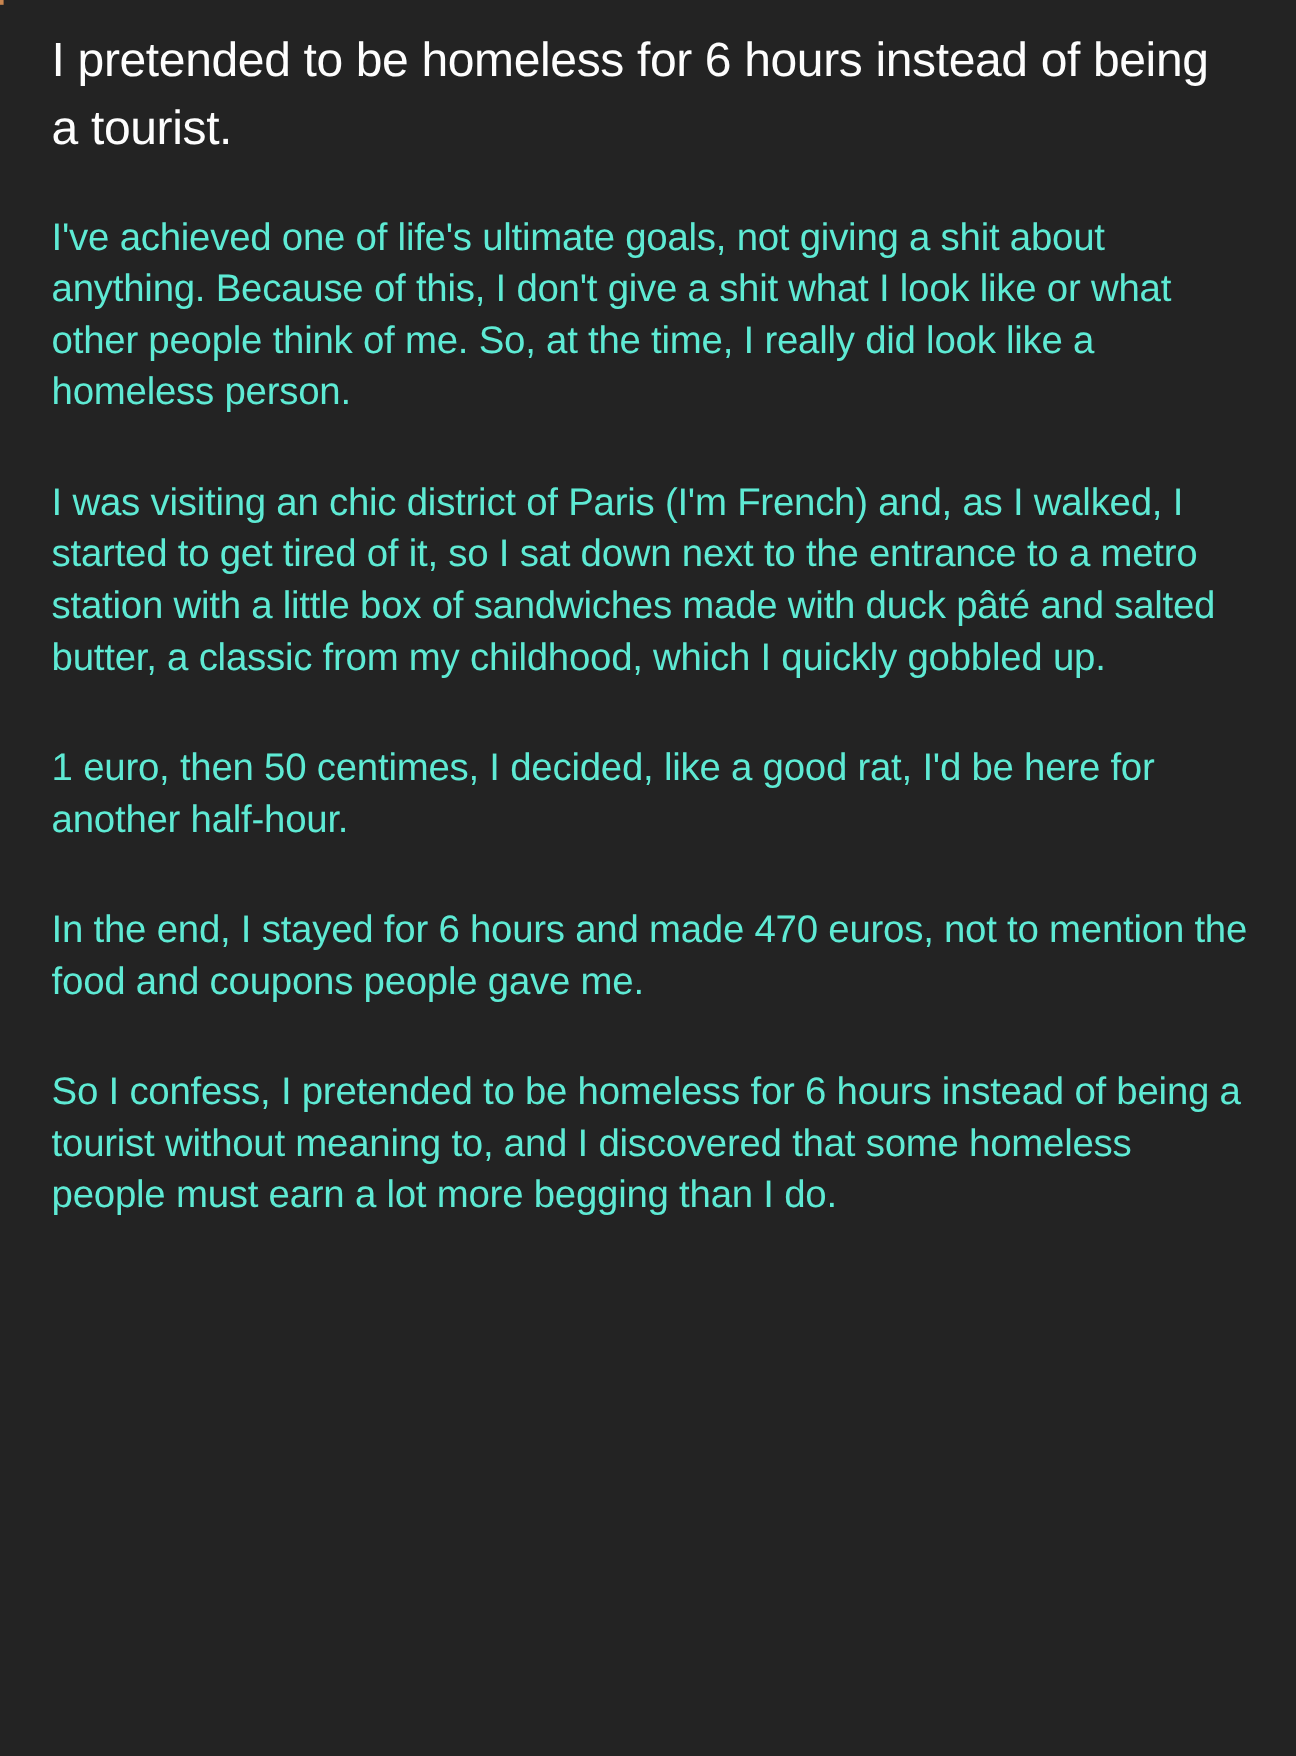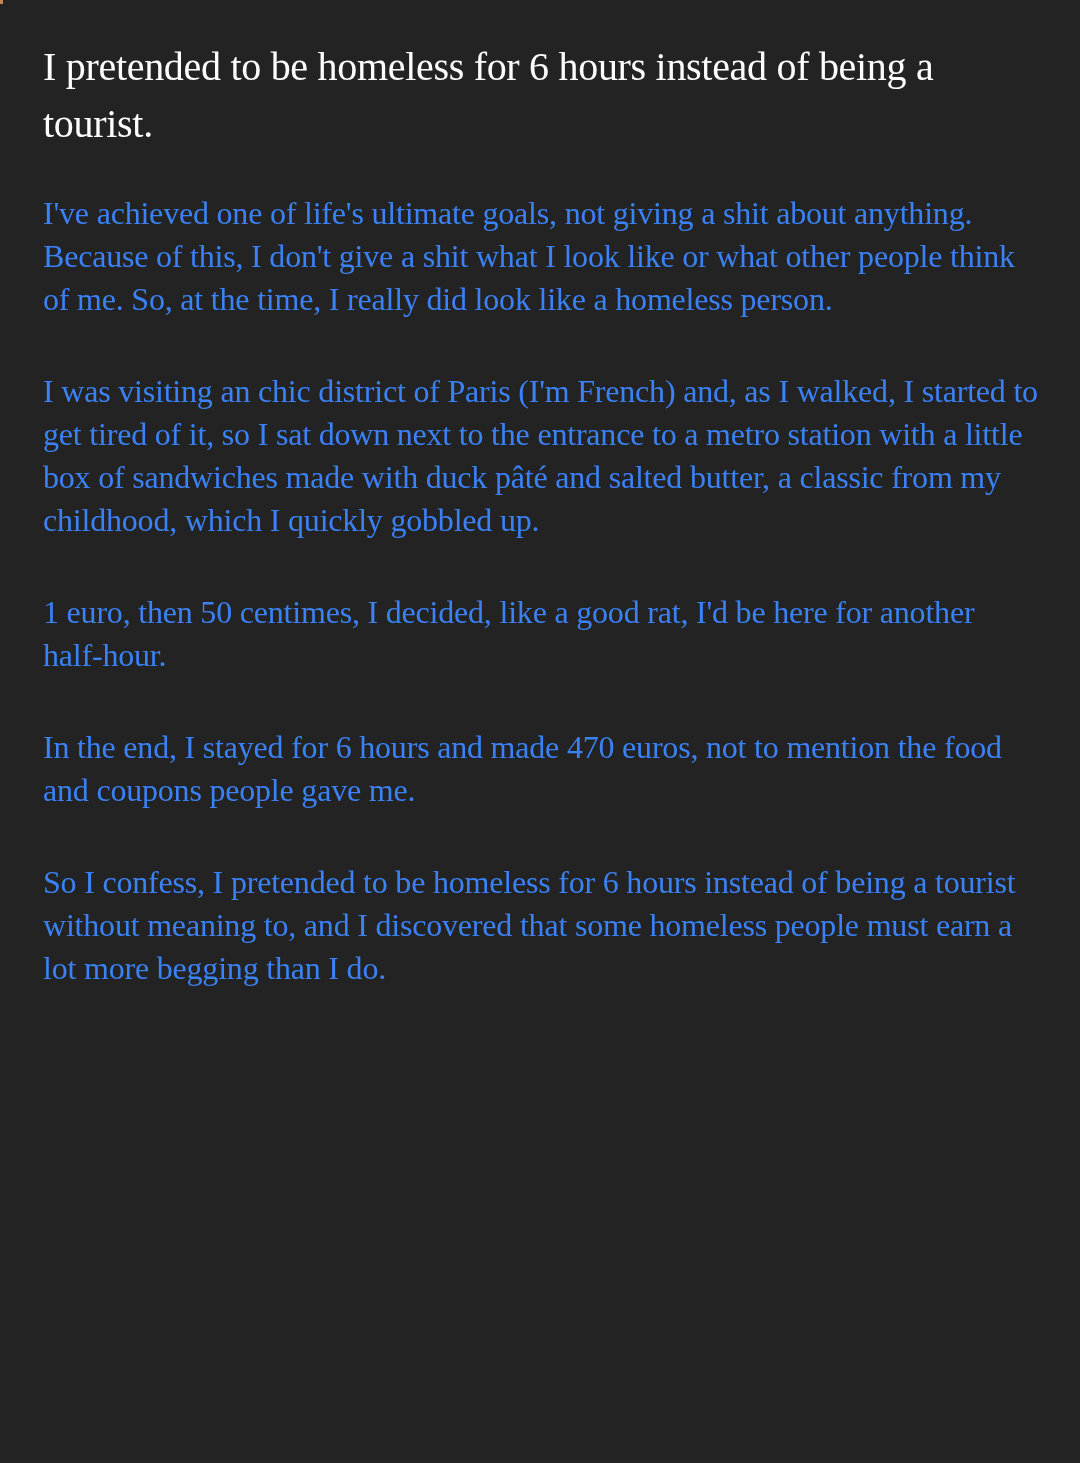--- a/index.html
+++ b/index.html
@@ -17,36 +17,35 @@
   }
   .corner-artifact {
     position: absolute;
     top: 0;
     left: 0;
     width: 3px;
     height: 4px;
     background: #c9854f;
   }
   .content {
-    padding: 38px 40px 0 43px;
-    font-family: Liberation Serif, serif;
+    padding: 22px 40px 0 43px;
   }
   .post-title {
     margin: 0 0 40px 0;
     max-width: 980px;
     color: #fdfdfd;
     font-size: 40px;
     line-height: 57px;
     font-weight: 400;
     letter-spacing: -0.3px;
   }
   .post-paragraph {
     margin: 0 0 49px 0;
     max-width: 997px;
-    color: #3b82f6;
+    color: #5eead4;
     font-size: 32px;
     line-height: 43px;
     font-weight: 400;
     letter-spacing: -0.2px;
   }
   .post-paragraph:last-child {
     margin-bottom: 0;
   }
 </style>
 </head>

